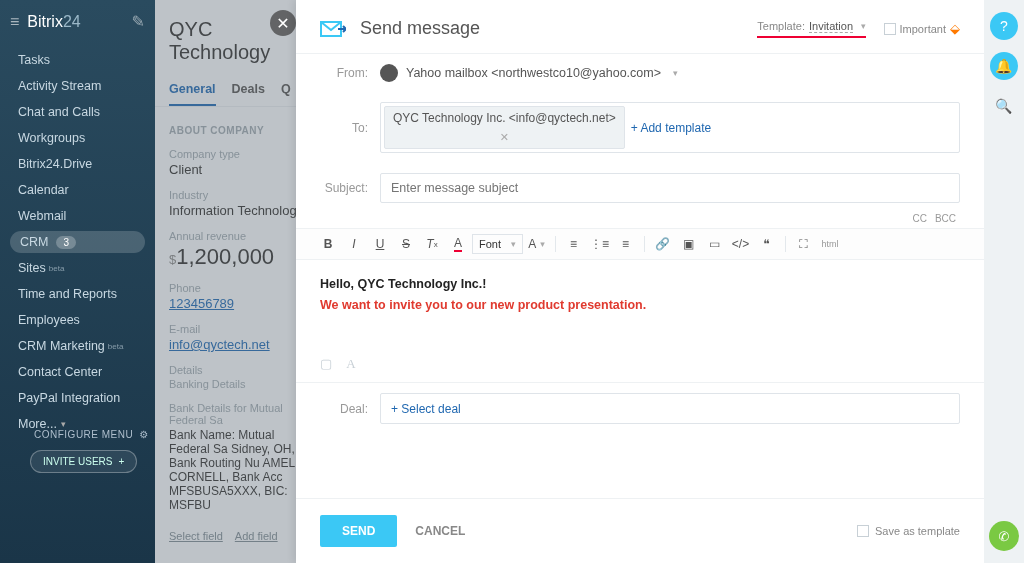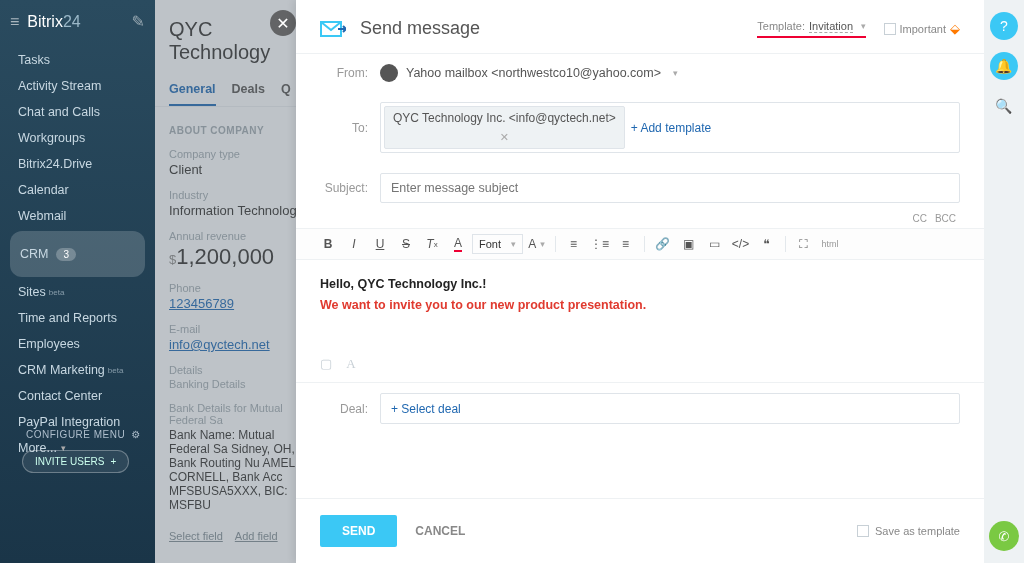--- a/index.html
+++ b/index.html
@@ -6,24 +6,24 @@
 body { font-family: "Helvetica Neue", Arial, sans-serif; font-size: 13px; color: #333; background: #eef2f4; width: 1024px; height: 563px; overflow: hidden; position: relative; }
 
 
 .sidebar { position: absolute; left: 0; top: 0; width: 155px; height: 563px; background: linear-gradient(180deg, #2a4b5f 0%, #1a3548 100%); color: #c0d0da; }
 .sidebar-header { display: flex; align-items: center; padding: 12px 10px; font-size: 16px; color: #fff; }
 .sidebar-logo { font-weight: 400; }
 .sidebar-logo b { font-weight: 300; color: #9bb8c8; }
 .sidebar-pencil { margin-left: auto; opacity: .5; }
 .nav { list-style: none; padding: 4px 0; }
 .nav li { padding: 6px 18px; font-size: 12.5px; color: #c8d8e2; cursor: pointer; display: flex; align-items: center; }
-.nav li.active { background: rgba(255,255,255,.18); border-radius: 12px; margin: 2px 10px; padding: 16px 10px; }
+.nav li.active { background: rgba(255,255,255,.18); border-radius: 12px; margin: 2px 10px; padding: 4px 10px; }
 .nav .badge { background: rgba(255,255,255,.25); color: #fff; border-radius: 9px; font-size: 10px; padding: 1px 7px; margin-left: 8px; }
 .nav .sup { font-size: 8px; opacity: .6; margin-left: 3px; vertical-align: super; }
-.sidebar-bottom { position: absolute; bottom: 90px; left: 8px; width: 100%; }
+.sidebar-bottom { position: absolute; bottom: 90px; left: 16px; width: 100%; }
 .configure { font-size: 10px; letter-spacing: .5px; color: #aebecc; padding: 0 18px 10px; display: flex; align-items: center; gap: 6px; }
 .invite-btn { margin: 0 14px; border: 1px solid rgba(255,255,255,.3); border-radius: 14px; padding: 5px 12px; font-size: 10px; color: #cfe; background: rgba(255,255,255,.08); display: inline-flex; align-items: center; gap: 6px; }
 
 
 .mid { position: absolute; left: 155px; top: 0; width: 170px; height: 563px; background: #eef2f4; border-right: 1px solid #dde3e8; overflow: hidden; }
 .mid-title { font-size: 20px; color: #333; padding: 18px 14px 10px; font-weight: 300; }
 .tabs { display: flex; gap: 16px; padding: 0 14px; border-bottom: 1px solid #dfe4e9; }
 .tab { font-size: 12.5px; color: #555; padding: 8px 0; cursor: pointer; border-bottom: 2px solid transparent; font-weight: 600; }
 .tab.active { color: #1f67b0; border-bottom: 2px solid #1f67b0; }
 .sect-title { font-size: 10px; letter-spacing: .5px; color: #9aa5ad; padding: 18px 14px 8px; font-weight: 600; }

